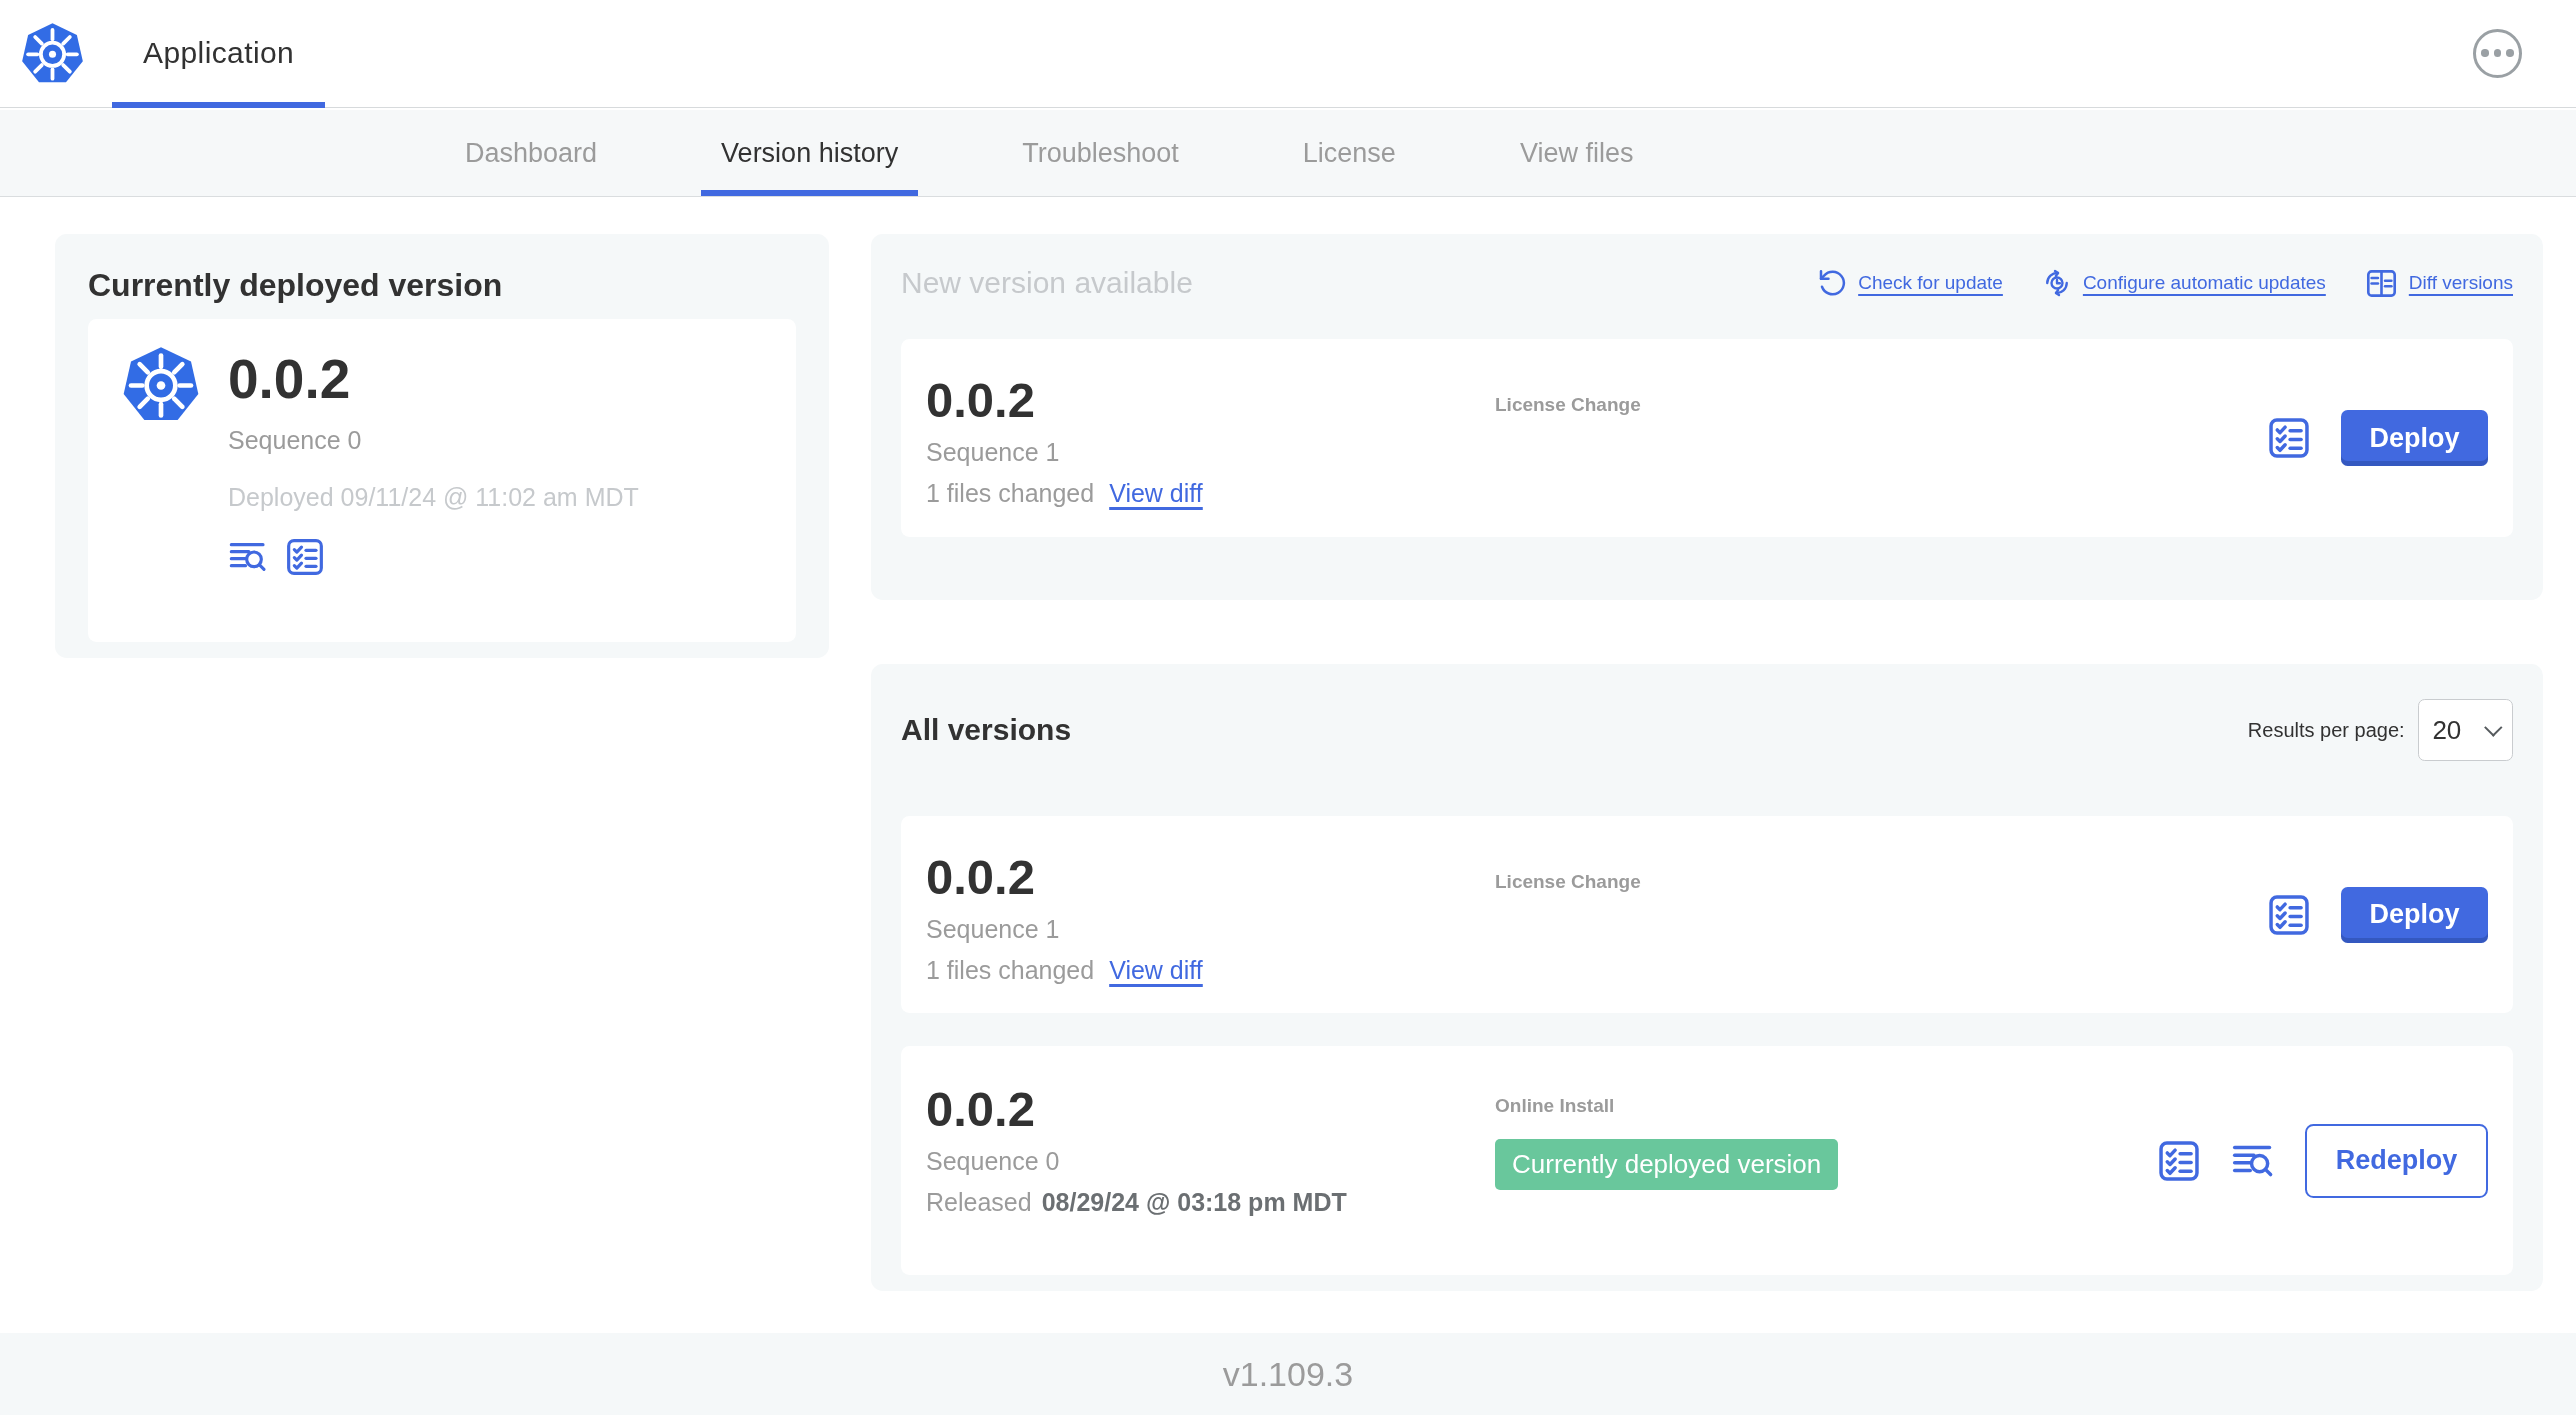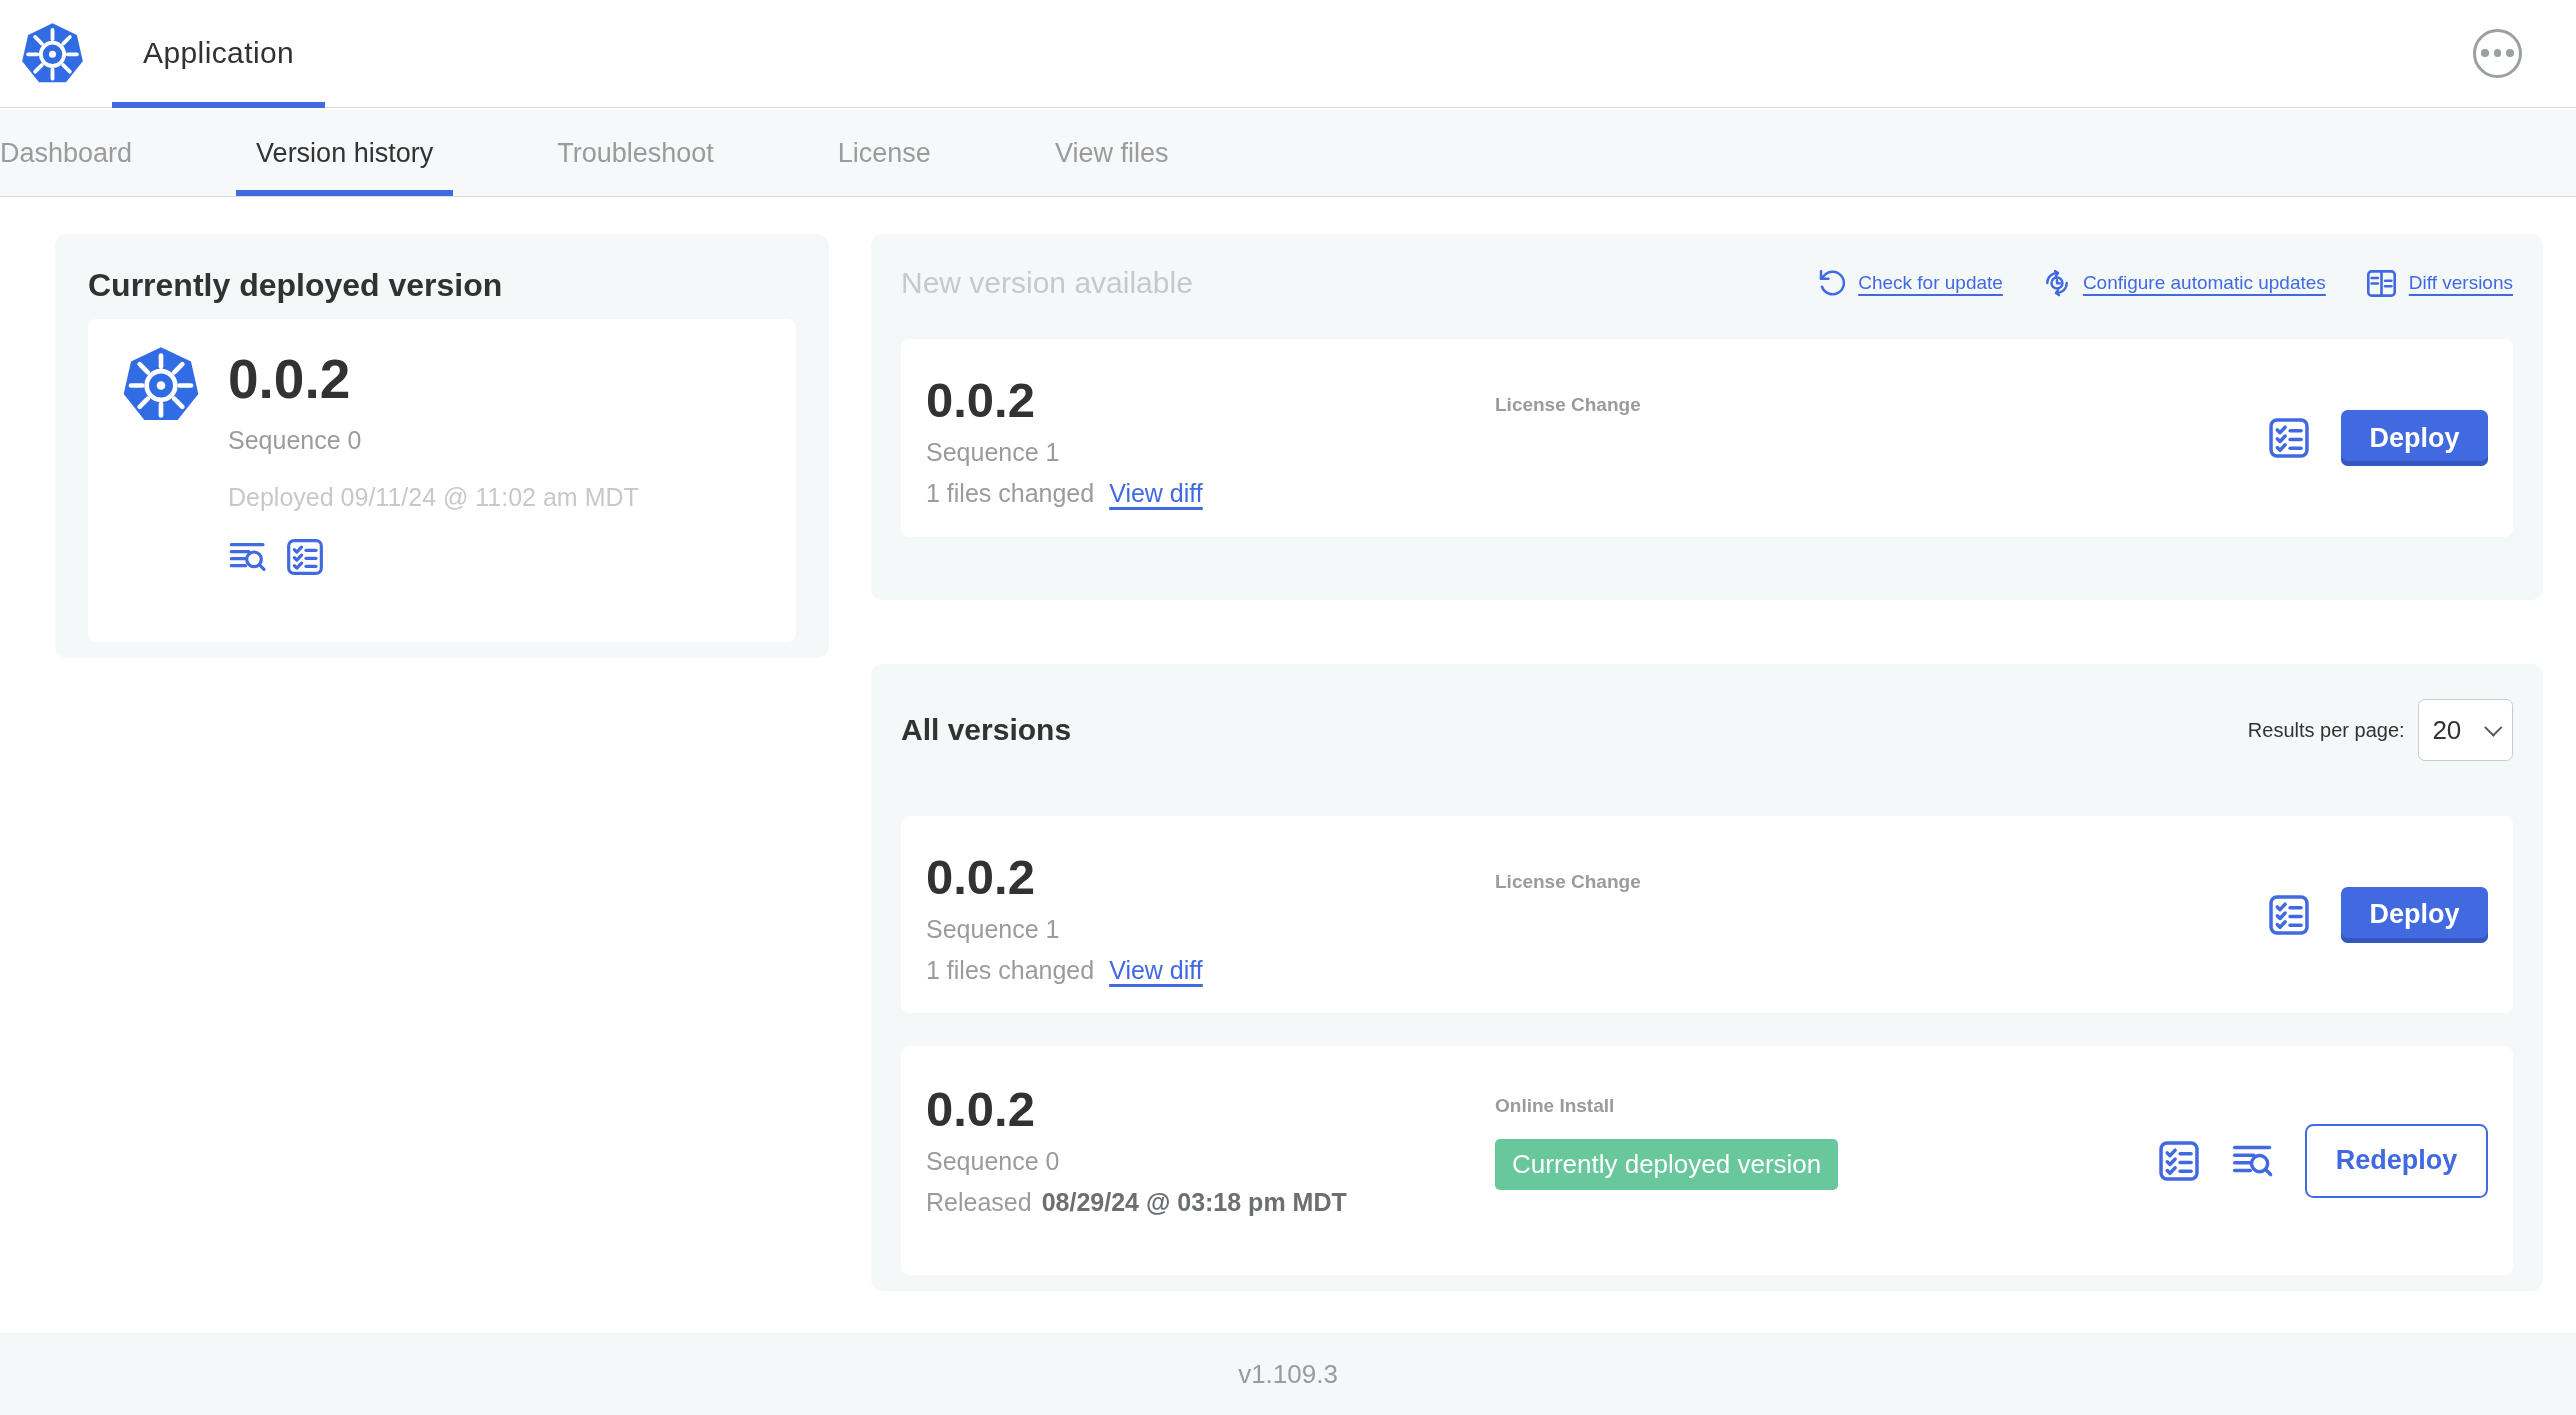--- a/index.html
+++ b/index.html
@@ -28,21 +28,21 @@
     position:absolute; right:54px; top:28.5px; width:49px; height:49px; border-radius:50%;
     background:#fff; border:3.3px solid #9aa0a4; display:flex; align-items:center;
     justify-content:center; gap:5px; cursor:pointer;
   }
   .menu-btn .dot { width:7.5px; height:7.5px; border-radius:50%; background:#9aa0a4; }
 
   
   .subnav {
     position:absolute; left:0; top:110px; width:2576px; height:87px;
     background:#f6f8f9; border-bottom:1.7px solid #dadddf;
-    display:flex; align-items:stretch; gap:124px;
+    display:flex; align-items:stretch; padding-left:465px; gap:124px;
   }
   .subnav .tab {
     position:relative; display:flex; align-items:center;
     font-size:27px; color:#9b9b9b; cursor:pointer; white-space:nowrap;
   }
   .subnav .tab.active { color:#323232; font-weight:500; }
   .subnav .tab.active .tab-underline {
     position:absolute; left:-20px; right:-20px; bottom:0; height:5.9px; background:#4169e0;
   }
 
@@ -126,21 +126,21 @@
   .deployed-badge {
     display:inline-block; margin-top:22px; background:#69c79c; color:#fff;
     font-size:26px; padding:10px 17px; border-radius:5px;
   }
 
   
   .app-footer {
     position:absolute; left:0; top:1333px; width:2576px; height:82px; background:#f5f8f9;
     display:flex; align-items:center; justify-content:center;
   }
-  .app-footer span { font-size:26px; color:#9b9b9b; }
+  .app-footer span { font-size:34px; color:#9b9b9b; }
   .hidden-defs { position:absolute; width:0; height:0; overflow:hidden; }
 </style>
 </head>
 <body>
 
 <svg class="hidden-defs" aria-hidden="true">
   <defs>
     <symbol id="i-k8s" viewBox="0 0 24 24">
       <polygon points="12,0.8 21,5.13 23.2,14.86 16.99,22.66 7.01,22.66 0.8,14.86 3,5.13" fill="#326ce5"></polygon>
       <g stroke="#ffffff" stroke-width="1.4" fill="none" stroke-linecap="round">

